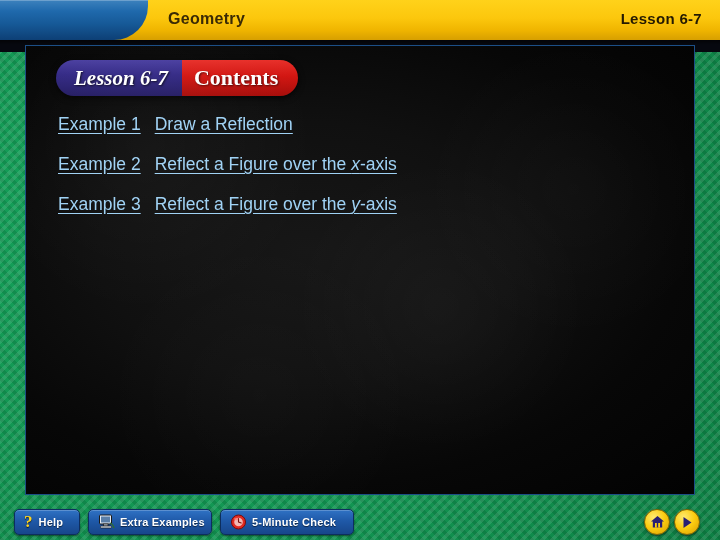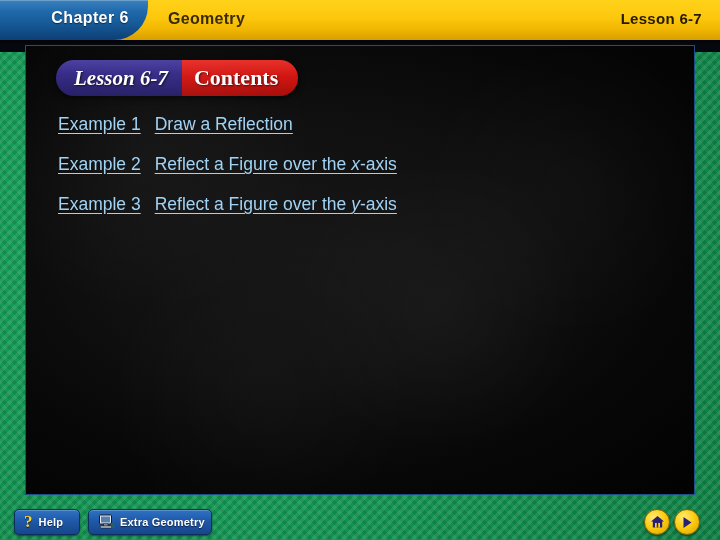--- a/index.html
+++ b/index.html
@@ -236,21 +236,20 @@
 </style>
 </head>
 <body>
 
 <div id="stage">
 
   <div class="green-bg"></div>
 
   <div class="header">
     <div class="chapter-tab"></div>
-    <div class="chapter-label">Chapter 6</div>
     <div class="subject-label">Geometry</div>
     <div class="lesson-label">Lesson 6-7</div>
   </div>
   <div class="dark-strip"></div>
   <div class="header-shadow"></div>
 
   <div class="slide">
 
     <div class="banner">
       <div class="banner-left">
@@ -287,23 +286,32 @@
   </div>
 
   <div class="btn" id="btn-extra">
     <svg class="ico-box" viewBox="0 0 17 16">
       <rect x="1.5" y="1" width="12" height="9" rx="1" fill="#e8eef5" stroke="#1a1a1a" stroke-width="1"></rect>
       <rect x="3" y="2.5" width="9" height="6" fill="#5b7fa8"></rect>
       <rect x="5.5" y="10" width="4.5" height="2" fill="#b8c4d0" stroke="#1a1a1a" stroke-width="0.7"></rect>
       <rect x="2.5" y="12" width="11" height="2" rx="0.6" fill="#d8dfe8" stroke="#1a1a1a" stroke-width="0.7"></rect>
       <path d="M12 9 q3 1 4 5" stroke="#2f6e2f" stroke-width="1.3" fill="none"></path>
     </svg>
-    <span class="btn-label">Extra Geometry</span>
-  </div>
-
+    <span class="btn-label">Extra Examples</span>
+  </div>
+
+  <div class="btn" id="btn-check">
+    <svg class="ico-box" viewBox="0 0 17 16">
+      <circle cx="8.5" cy="8" r="7" fill="#e02a22" stroke="#7d0a06" stroke-width="1"></circle>
+      <circle cx="8.5" cy="8" r="4.3" fill="#f2b9b5"></circle>
+      <path d="M8.5 8 L8.5 4.6 M8.5 8 L11.2 9" stroke="#7d0a06" stroke-width="1.1" stroke-linecap="round"></path>
+      <ellipse cx="6.2" cy="5" rx="2.2" ry="1.3" fill="#ff7b74" opacity="0.75"></ellipse>
+    </svg>
+    <span class="btn-label">5-Minute Check</span>
+  </div>
 
   <div class="navbtn" id="nav-home">
     <svg width="15" height="14" viewBox="0 0 15 14">
       <path d="M7.5 1 L14 6.6 L12.2 6.6 L12.2 12.6 L2.8 12.6 L2.8 6.6 L1 6.6 Z" fill="#2a1f72"></path>
       <rect x="5" y="8" width="1.8" height="4.6" fill="#fbcc10"></rect>
       <rect x="8.2" y="8" width="1.8" height="4.6" fill="#fbcc10"></rect>
     </svg>
   </div>
 
   <div class="navbtn" id="nav-next">

